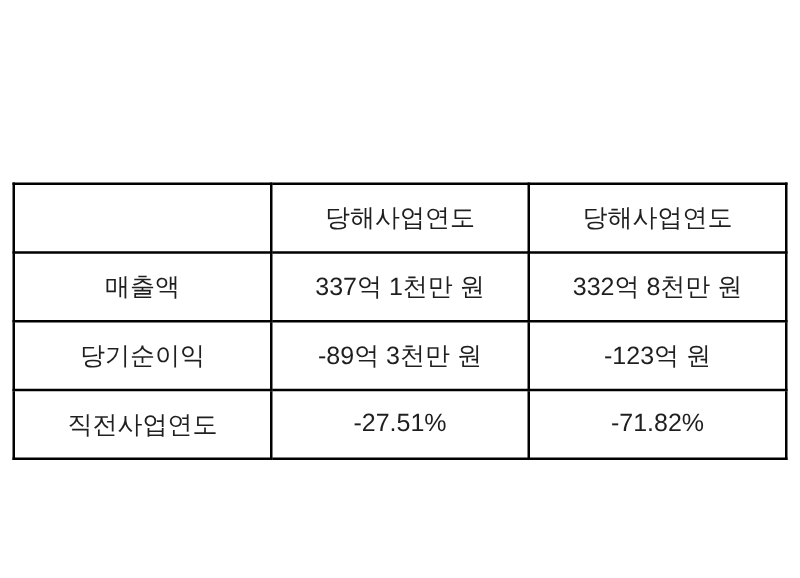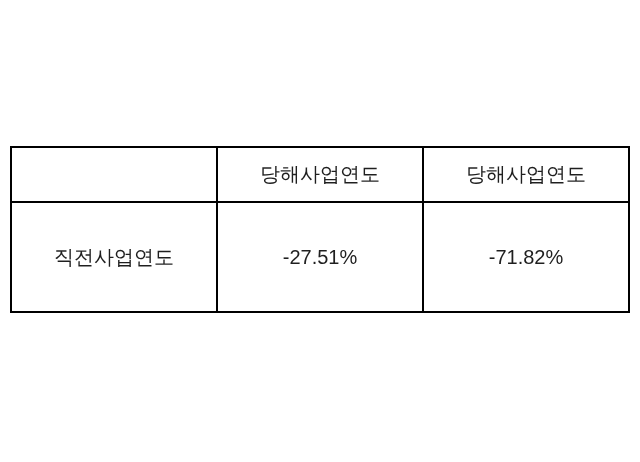--- a/index.html
+++ b/index.html
@@ -47,19 +47,29 @@
   <table class="fin-table">
     <thead>
       <tr>
         <th></th>
         <th>당해사업연도</th>
         <th>당해사업연도</th>
       </tr>
     </thead>
     <tbody>
       <tr>
+        <td>매출액</td>
+        <td>337억 1천만 원</td>
+        <td>332억 8천만 원</td>
+      </tr>
+      <tr>
+        <td>당기순이익</td>
+        <td>-89억 3천만 원</td>
+        <td>-123억 원</td>
+      </tr>
+      <tr>
         <td>직전사업연도</td>
         <td>-27.51%</td>
         <td>-71.82%</td>
       </tr>
     </tbody>
   </table>
 </div>
 
 </body></html>

